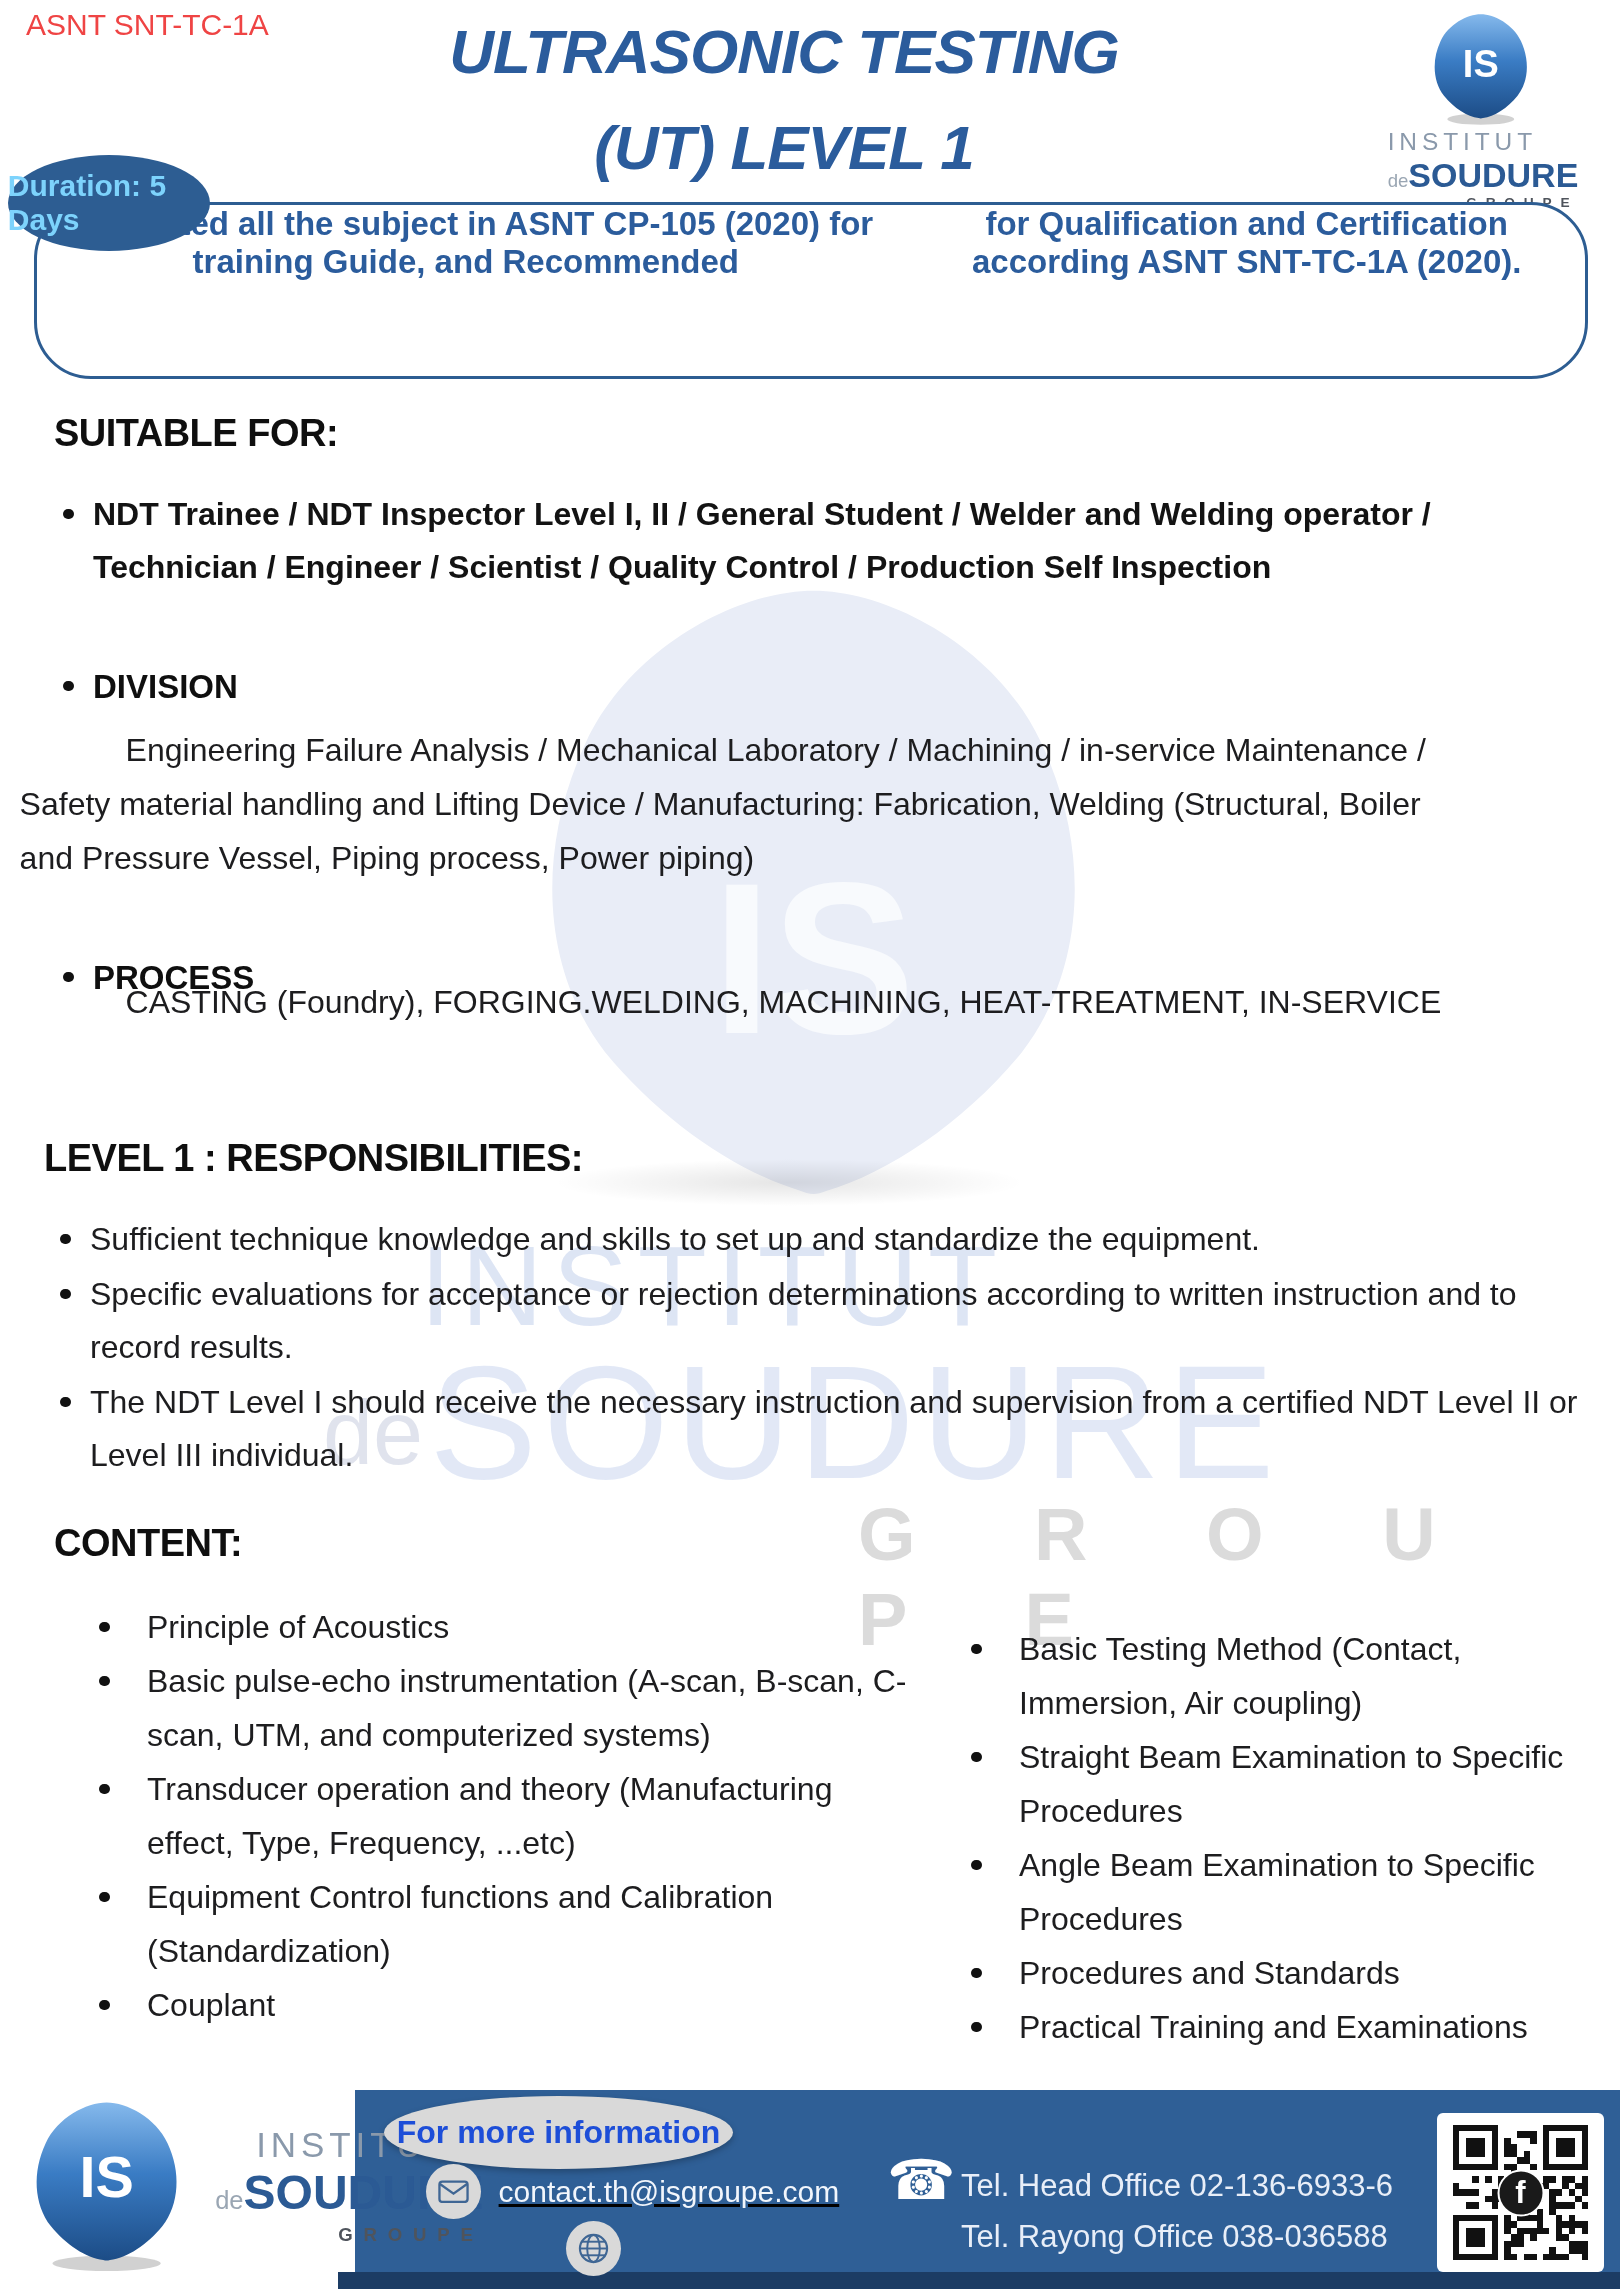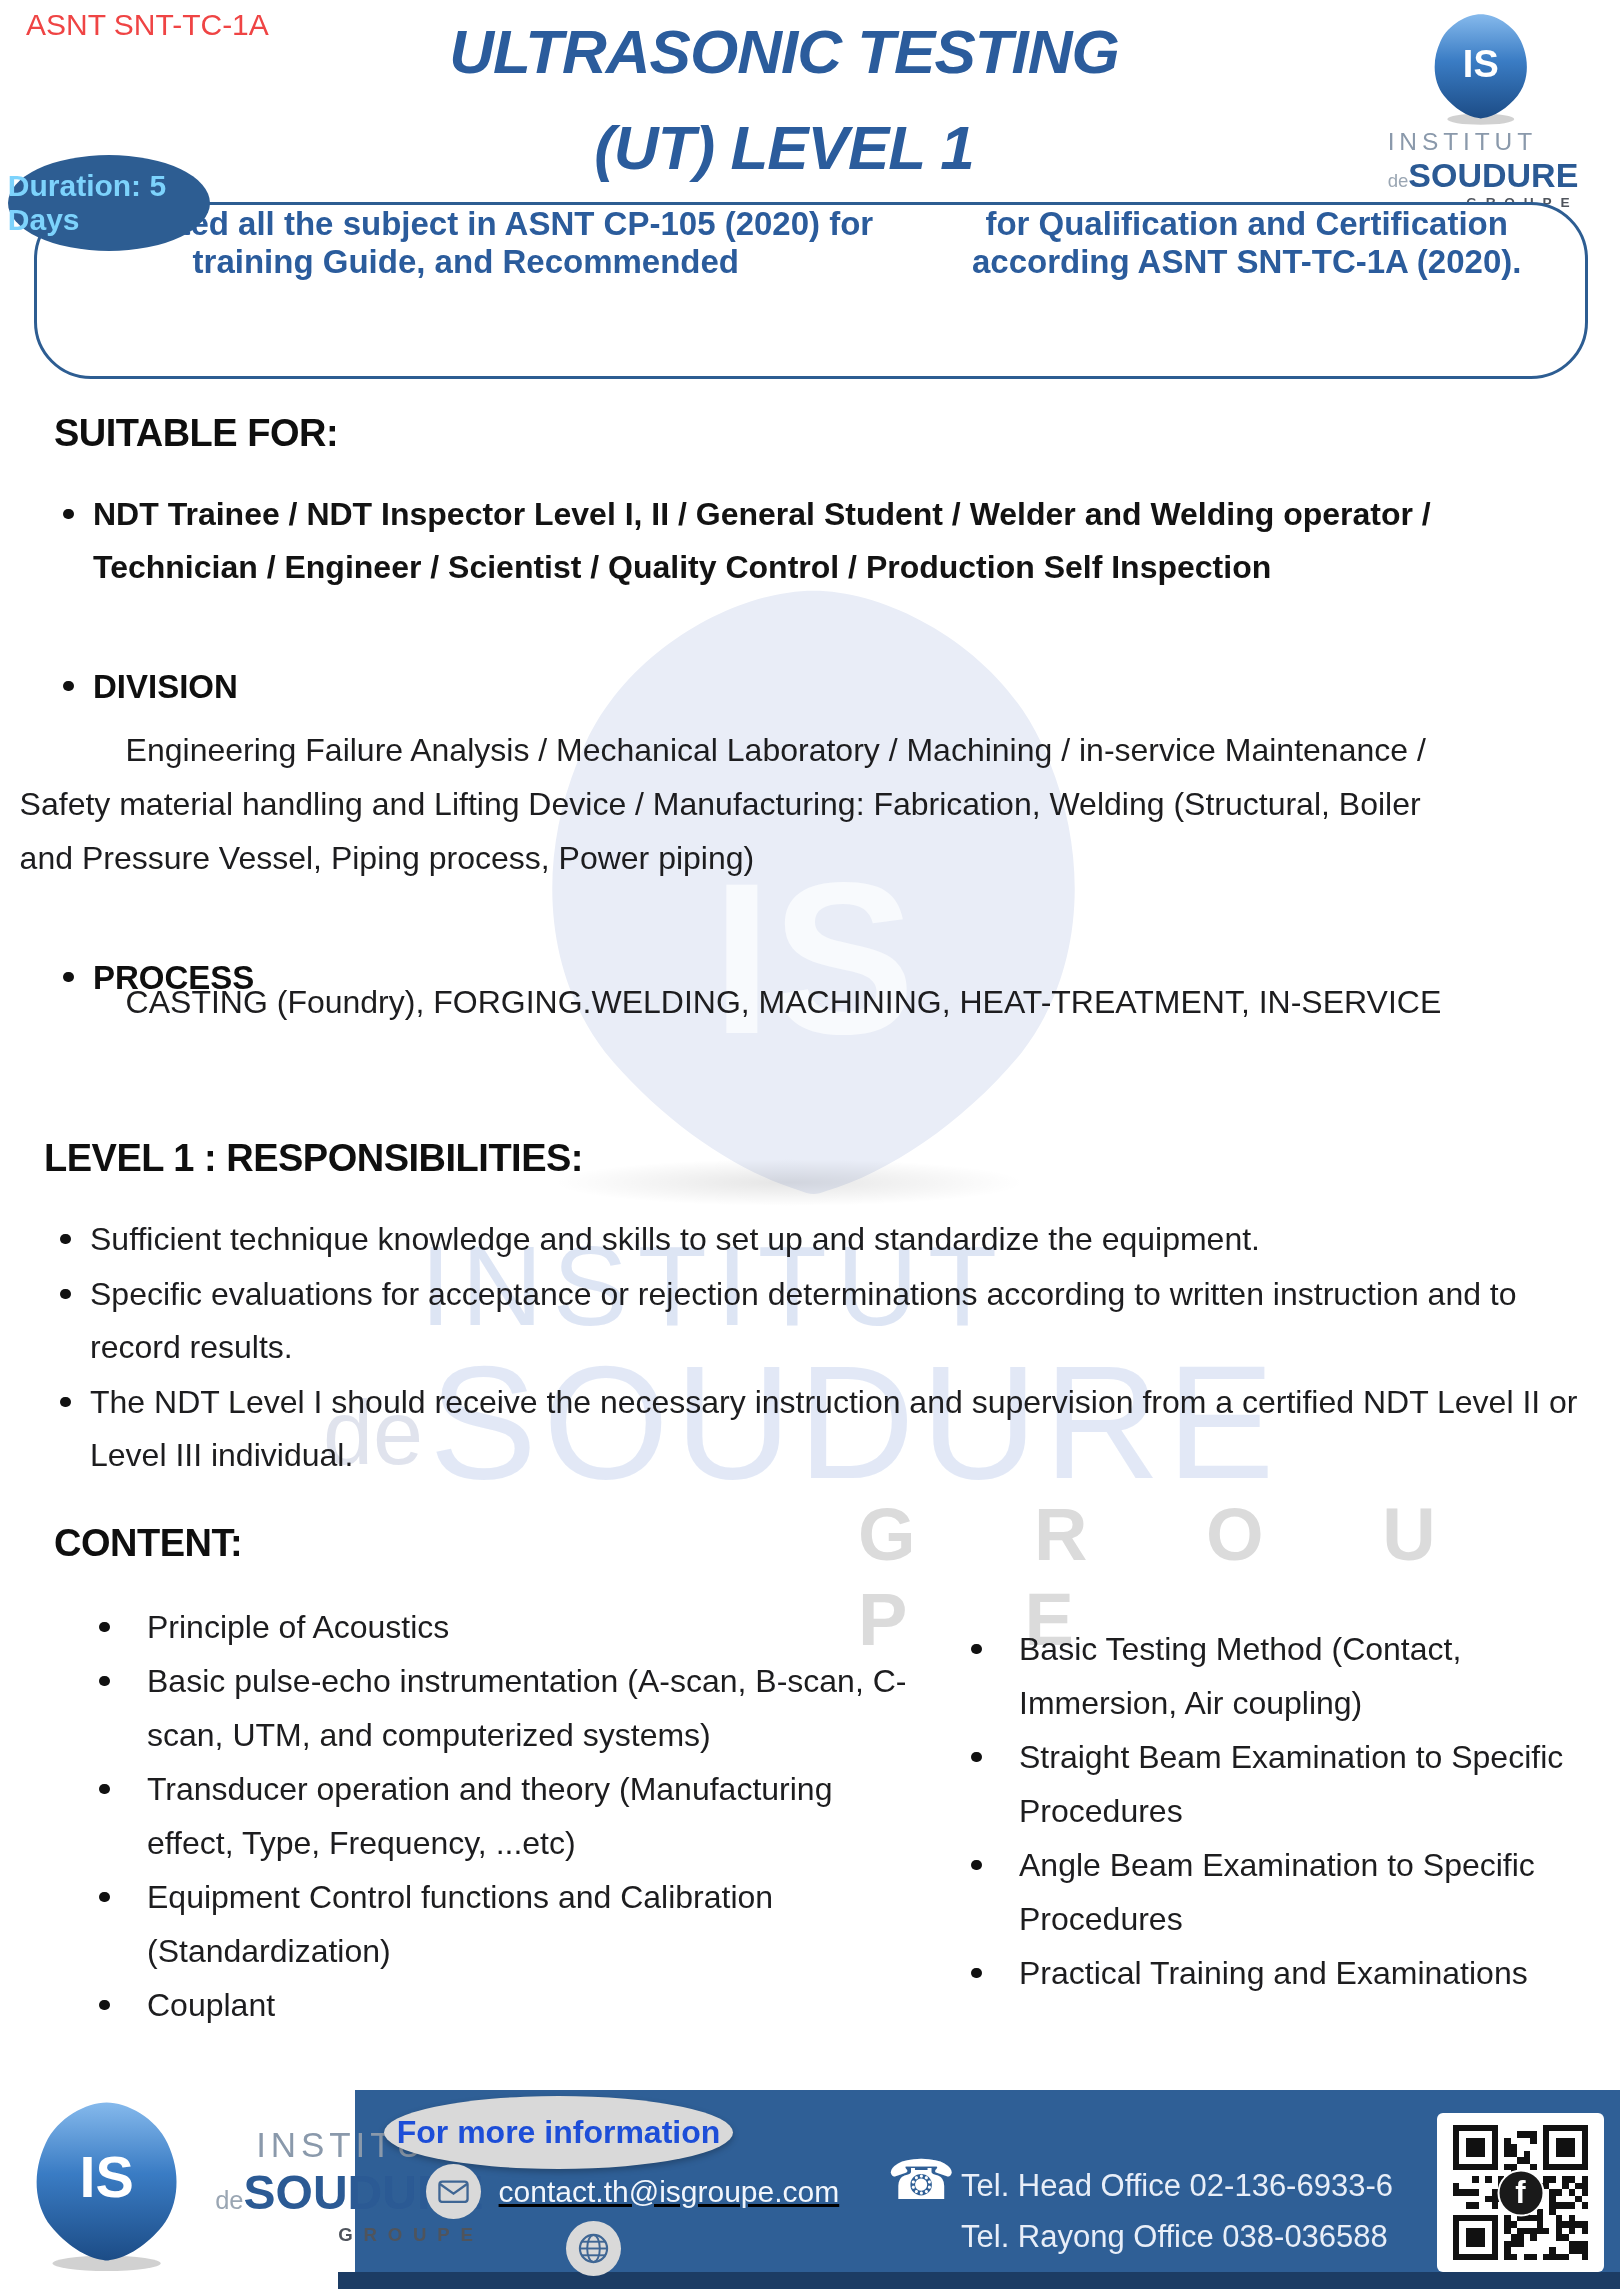--- a/index.html
+++ b/index.html
@@ -185,20 +185,21 @@
     <li>Principle of Acoustics</li>
     <li>Basic pulse-echo instrumentation (A-scan, B-scan, C-scan, UTM, and computerized systems)</li>
     <li>Transducer operation and theory (Manufacturing effect, Type, Frequency, ...etc)</li>
     <li>Equipment Control functions and Calibration (Standardization)</li>
     <li>Couplant</li>
   </ul>
   <ul id="content-right" class="abs z blist body-text">
     <li>Basic Testing Method (Contact, Immersion, Air coupling)</li>
     <li>Straight Beam Examination to Specific Procedures</li>
     <li>Angle Beam Examination to Specific Procedures</li>
+    <li>Procedures and Standards</li>
     <li>Practical Training and Examinations</li>
   </ul>
 
   <div id="footer-panel" class="abs"></div>
   <div id="footer-strip" class="abs"></div>
 
   <div id="footer-logo" class="abs">
     <svg width="176" height="173" viewBox="0 0 104 102" aria-hidden="true">
       <defs>
         <linearGradient id="g2" x1="0" y1="0" x2="0" y2="1">

